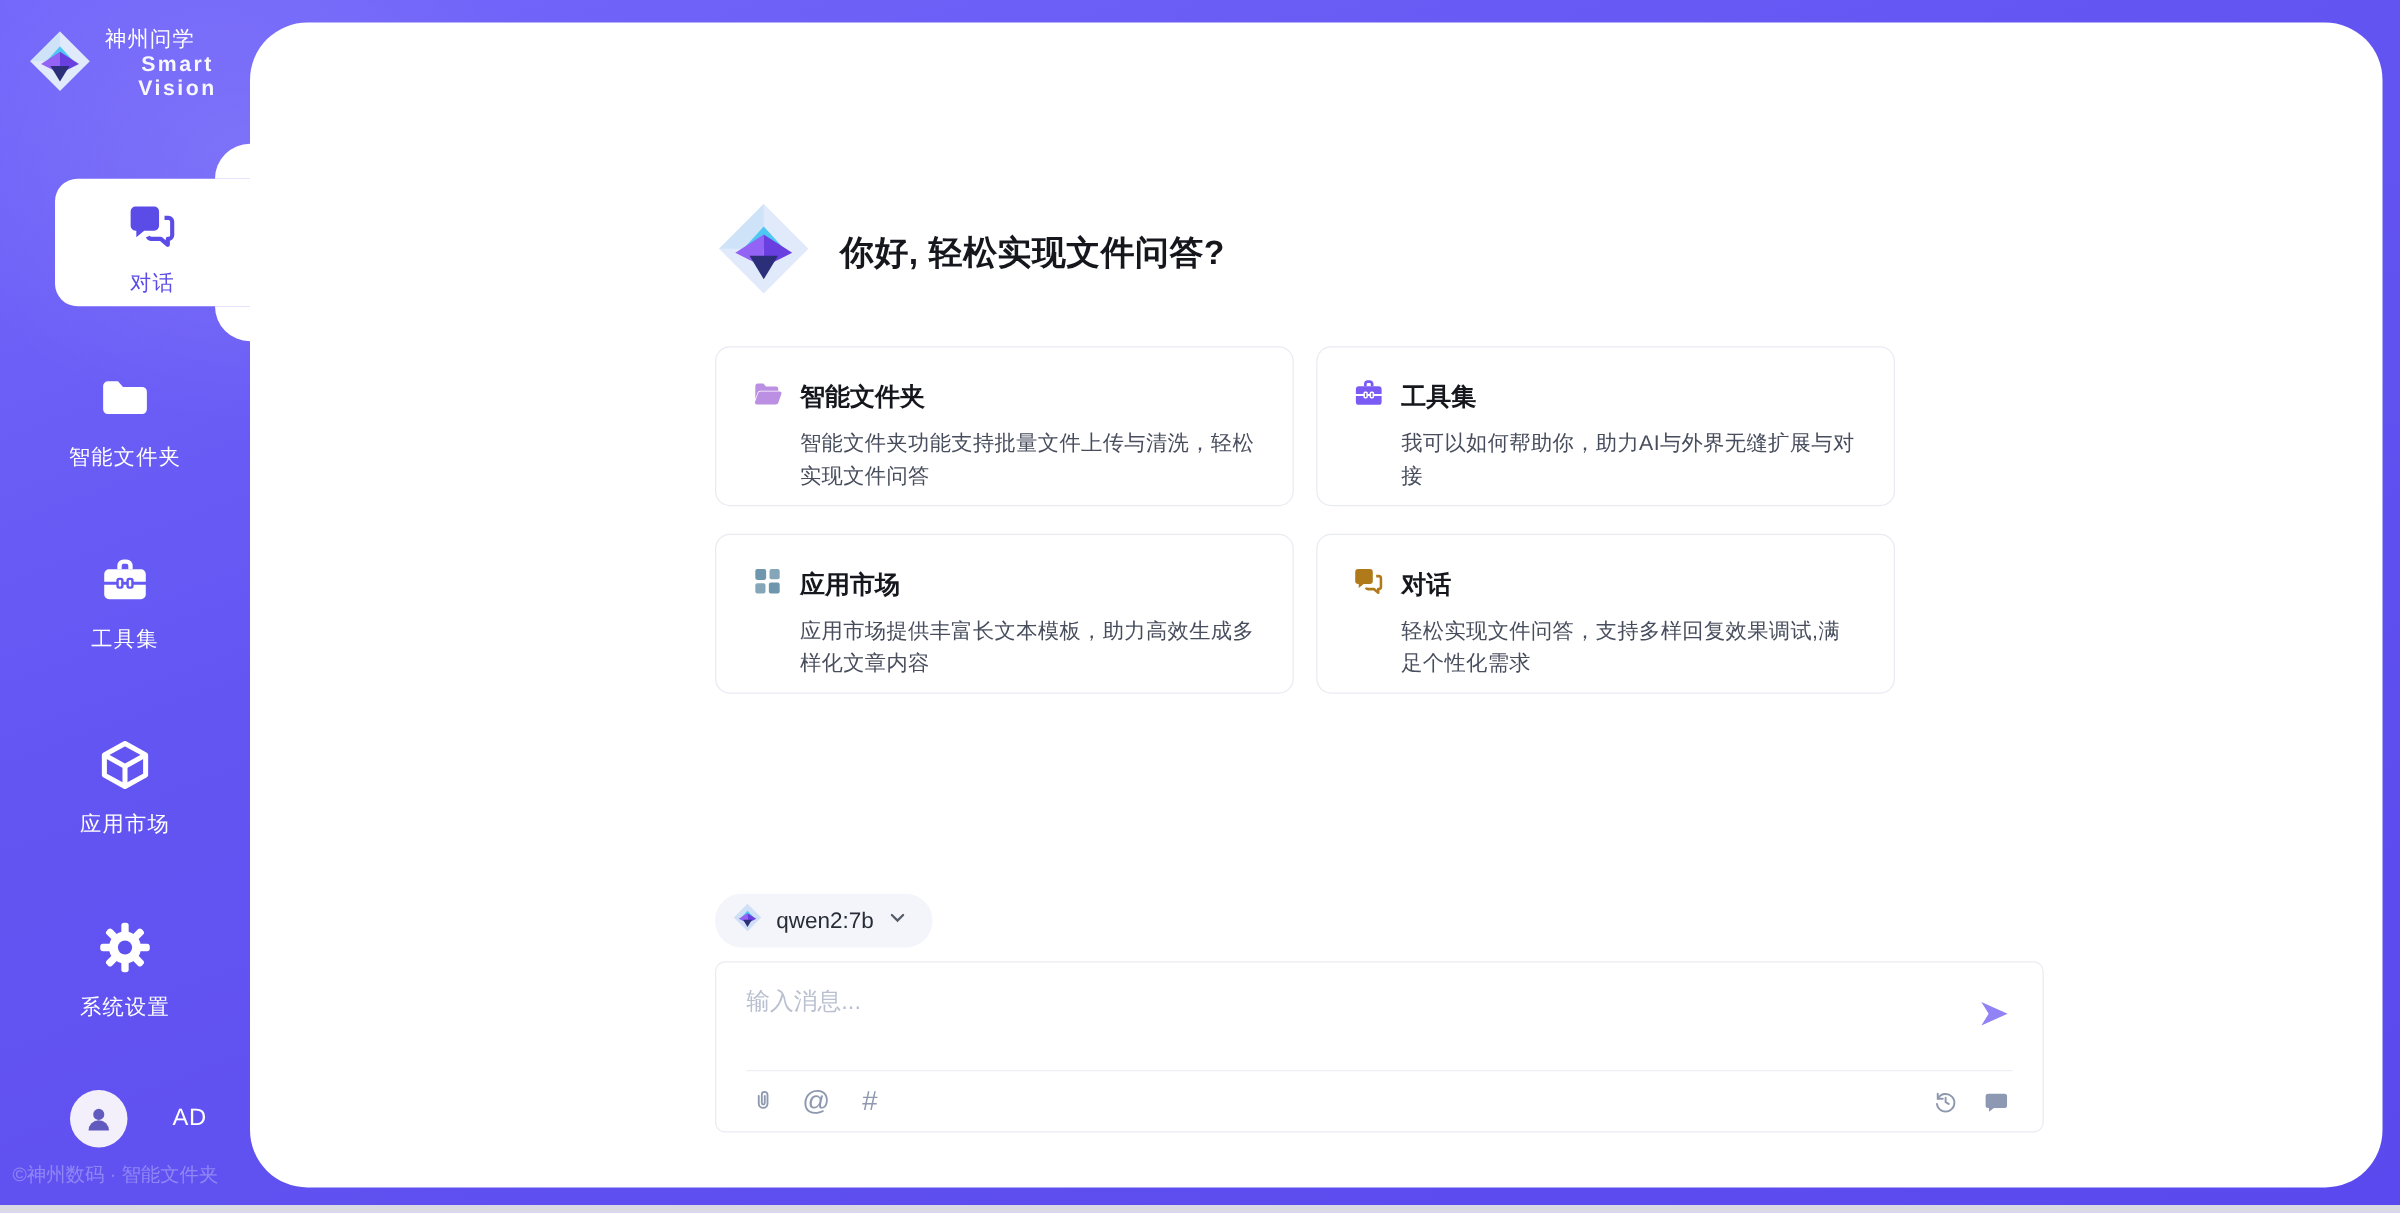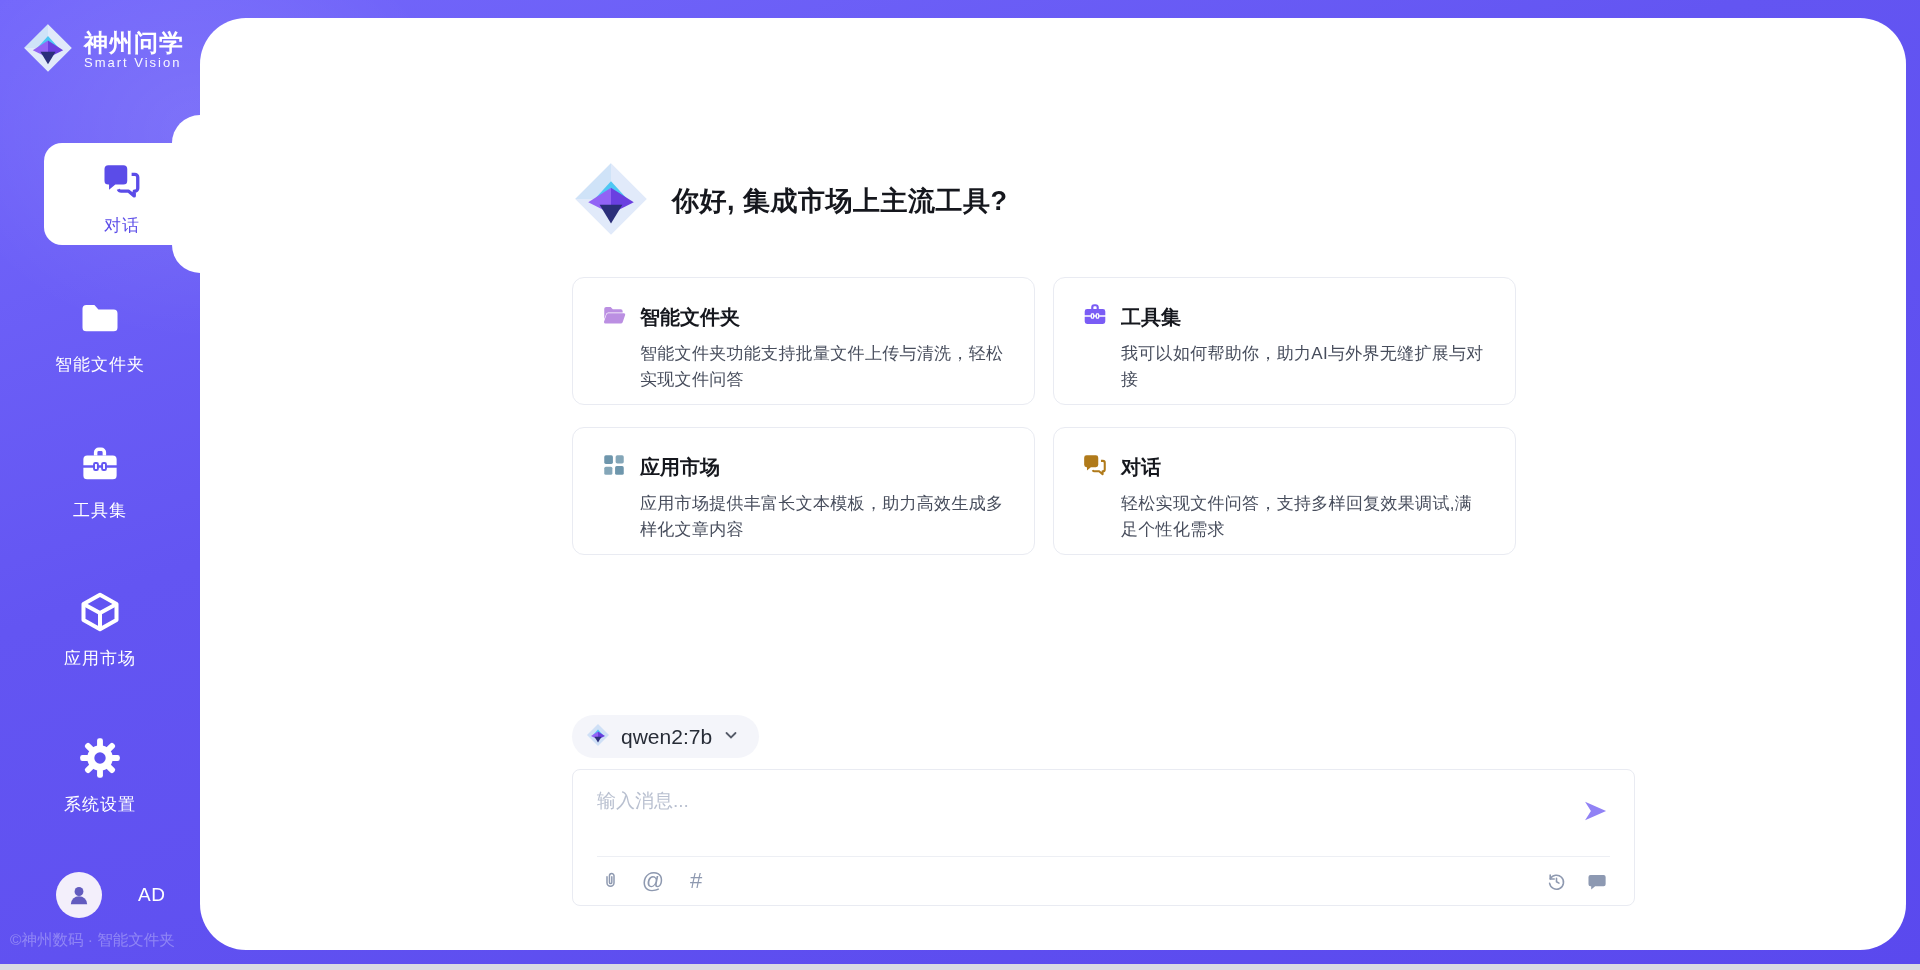--- a/index.html
+++ b/index.html
@@ -11,22 +11,22 @@
     background:radial-gradient(closest-side,rgba(255,255,255,.10),rgba(255,255,255,0)); pointer-events:none; }
 
   
   .main-panel { position:absolute; left:200px; top:18px; right:14px; bottom:20px;
     background:#ffffff; border-radius:46px; }
 
   
   .sidebar { position:absolute; left:0; top:0; width:200px; height:100%; }
   .brand { position:absolute; left:22px; top:22px; display:flex; align-items:center; gap:10px; }
   .brand-text { color:#fff; line-height:1.15; }
-  .brand-name { font-size:24px; font-weight:bold; letter-spacing:1px; }
-  .brand-sub { font-size:13px; font-weight:400; letter-spacing:2px; opacity:.95; }
+  .brand-name { font-size:17px; font-weight:normal; letter-spacing:1px; }
+  .brand-sub { font-size:17px; font-weight:700; letter-spacing:2px; opacity:.95;text-align:center; }
 
   .active-tab { position:absolute; left:44px; top:143px; width:160px; height:102px;
     background:#fff; border-radius:18px 0 0 18px; cursor:pointer; }
   .curve { position:absolute; left:172px; width:28px; height:28px; background:#fff; }
   .curve.top { top:115px; border-top-left-radius:100%; }
   .curve.bottom { top:245px; border-bottom-left-radius:100%; }
   .active-tab .item-inner { color:#5b4ce8; }
 
   .side-item { position:absolute; left:0; width:200px; display:flex; flex-direction:column;
     align-items:center; gap:9px; cursor:pointer; color:#fff; }
@@ -54,21 +54,21 @@
   .card { background:#fff; border:1.5px solid #e9ebf2; border-radius:12px;
     padding:24px 28px; cursor:pointer; }
   .card-head { display:flex; align-items:center; gap:13px; }
   .card-title { font-size:20px; font-weight:bold; color:#15171d; }
   .card-desc { margin-top:9px; padding-left:39px; font-size:17px; line-height:1.55;
     color:#474d5c; letter-spacing:.3px; }
 
   
   .model-pill { position:absolute; left:572px; top:715px; height:43px; padding:0 20px 0 14px;
     background:#f4f5fa; border-radius:22px; display:flex; align-items:center; gap:11px; cursor:pointer; }
-  .model-name { font-size:21px; color:#272c37;text-align:center; }
+  .model-name { font-size:18px; color:#272c37;text-align:center; }
 
   .composer { position:absolute; left:572px; top:769px; width:1063px; height:137px;
     background:#fff; border:1.5px solid #e9ebf2; border-radius:8px; }
   .composer textarea { position:absolute; left:24px; top:18px; width:840px; height:56px;
     border:none; outline:none; resize:none; font-size:19px; color:#3c4352;
     font-family:"Liberation Sans","DejaVu Sans",sans-serif; }
   .composer textarea::placeholder { color:#b9c0d0; }
   .send-btn { position:absolute; right:24px; top:26px; width:30px; height:30px;
     display:flex; align-items:center; justify-content:center; cursor:pointer; }
   .composer-divider { position:absolute; left:24px; right:24px; top:86px; height:1px; background:#edeff4; }
@@ -188,21 +188,21 @@
     <span>
       <svg width="78" height="78" viewBox="0 0 48 48">
         <polygon points="24,2 46,24 24,46 2,24" fill="#e1eafa"></polygon>
         <polygon points="24,2 2,24 24,24" fill="#cfe3f8"></polygon>
         <polygon points="24,13 14,24 34,24" fill="#4ec7f3"></polygon>
         <polygon points="24,17 10,26 24,33" fill="#9263f5"></polygon>
         <polygon points="24,17 38,26 24,33" fill="#6a3fe0"></polygon>
         <polygon points="17,27.5 31,27.5 24,39" fill="#2b2f7a"></polygon>
       </svg>
     </span>
-    <span class="hero-title">你好, 集成市场上主流工具?</span>
+    <span class="hero-title">你好, 轻松实现文件问答?</span>
   </div>
 
   <div class="cards">
 
     <div class="card">
       <div class="card-head">
         <span>
           <svg width="26" height="26" viewBox="0 0 24 24">
             <path d="M3 16V6.3A1.8 1.8 0 0 1 4.8 4.5h4.1l2 2.2h7.3A1.8 1.8 0 0 1 20 8.5v1.2H6.6a2 2 0 0 0-1.9 1.4Z" fill="#bb8fe2"></path>
             <path d="M2.7 18.4 5 11.7a1.9 1.9 0 0 1 1.8-1.3h14.3a1.25 1.25 0 0 1 1.18 1.66L20 18.6a1.9 1.9 0 0 1-1.8 1.3H4.2a1.6 1.6 0 0 1-1.5-1.5Z" fill="#bb8fe2"></path>

